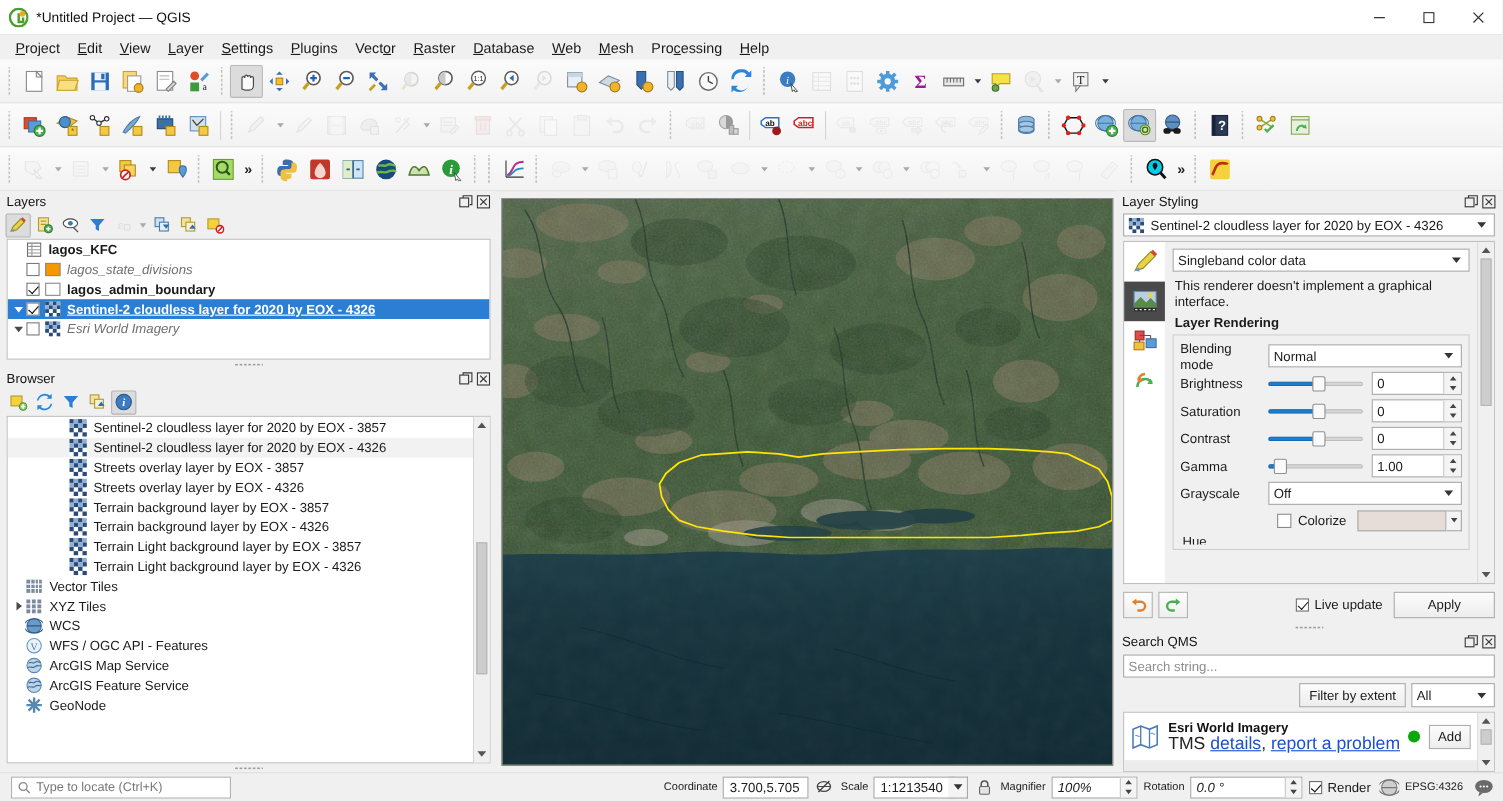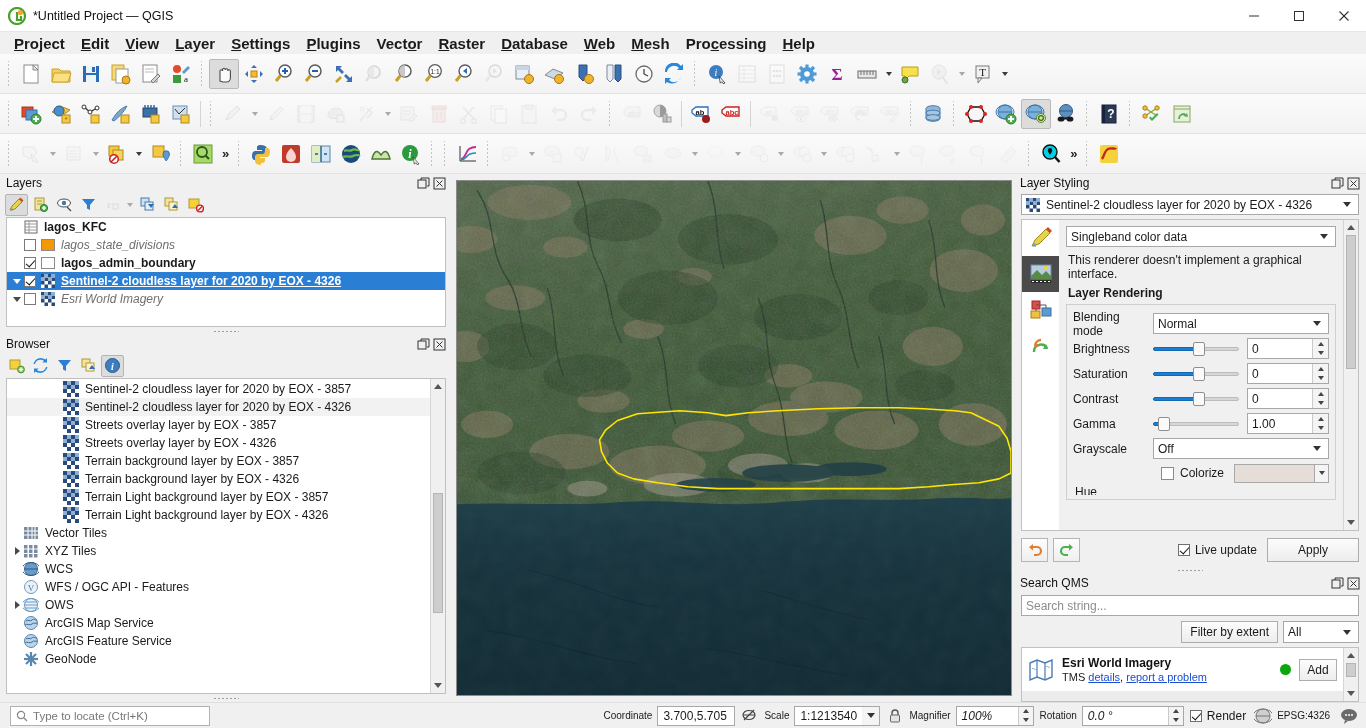--- a/index.html
+++ b/index.html
@@ -21,21 +21,21 @@
   }
   .titlebar .qgis-logo { width: 18px; height: 18px; margin-left: 8px; margin-right: 7px; position: relative; flex:none; }
   .titlebar .qgis-logo svg { display:block; }
   .titlebar .title-text { font-size: 12.5px; color: #111; flex: 1; }
   .win-btns { display: flex; height: 32px; }
   .win-btn { width: 45px; height: 32px; display: flex; align-items: center; justify-content: center; }
   .win-btn svg { display:block; }
 
   
   .menubar { height: 22px; background: #f0f0f0; display: flex; align-items: center; padding-left: 6px; flex:none;}
-  .menu-item { padding: 2px 8px; font-size: 15px; color: #1a1a1a; white-space: nowrap; font-weight: bold; }
+  .menu-item { padding: 2px 8px; font-size: 13px; color: #1a1a1a; white-space: nowrap; }
   .menu-item u { text-decoration: underline; }
 
   
   .toolbar-row {
     height: 40px; background: linear-gradient(#fbfbfb, #f2f2f2);
     display: flex; align-items: center; border-bottom: 1px solid #e2e2e2;
     flex:none; padding-left: 3px; overflow: hidden;
   }
   .tb-handle { width: 7px; height: 26px; margin: 0 3px; flex:none;
     background-image: radial-gradient(#b5b5b5 35%, transparent 36%);
@@ -197,21 +197,21 @@
   .qms-filter-row { display:flex; justify-content:flex-end; align-items:center; margin: 5px 7px 4px 7px; gap:5px;}
   .fb-extent { height:22px; border:1px solid #adadad; background:linear-gradient(#fcfcfc,#ededed); display:flex; align-items:center; padding: 0 8px; font-size:12px;}
   .fb-all { width:76px; height:22px; border:1px solid #a8a8a8; background:#fff; display:flex; align-items:center; padding:0 4px; font-size:12px;}
   .qms-list { flex:1; margin: 0 7px 0 7px; background:#fff; border:1px solid #c0c0c0; display:flex; min-height:0; overflow:hidden;}
   .qms-items { flex:1; min-width:0;}
   .qms-item { height: 44px; display:flex; align-items:center; padding: 0 6px; border-bottom: 1px solid #ececec;}
   .qms-item.alt { background:#ececec; }
   .qms-map-icon { width: 26px; height: 26px; flex:none; margin-right: 8px;}
   .qms-txt { flex:1; min-width:0;}
   .qms-name { font-size: 12px; font-weight: bold; color:#111; white-space:nowrap; overflow:hidden;}
-  .qms-sub { font-size: 11px; color:#222; margin-top:3px; white-space:nowrap;}
+  .qms-sub { font-size: 16px; color:#222; margin-top:3px; white-space:nowrap;}
   .qms-sub a { color:#1a4fd0; text-decoration: underline;}
   .qms-dot { width: 11px; height: 11px; border-radius: 50%; background:#0aa80a; flex:none; margin: 0 8px;}
   .add-btn { width: 38px; height: 22px; border:1px solid #adadad; background:linear-gradient(#fcfcfc,#ededed); display:flex; align-items:center; justify-content:center; font-size:12px; flex:none;}
 
   
   .statusbar { height: 26px; flex:none; background:#f0f0f0; display:flex; align-items:center; padding: 0 4px; border-top:1px solid #e0e0e0;}
   .locate {
     width: 200px; height: 20px; border:1px solid #b2b2b2; background:#fff; display:flex; align-items:center;
     padding: 0 5px; font-size: 11.5px; color:#787878; margin-left: 6px; flex:none;
   }
@@ -1460,29 +1460,20 @@
               <span class="indent" style="width: 0px;"></span>
               <span class="bexp"></span>
               <span class="bicon"><svg width="16" height="16" viewBox="0 0 16 16">
                   <circle cx="8" cy="8" r="6.5" fill="#eaf2f8" stroke="#6a9bc8"></circle>
                   <text x="8" y="12" font-size="9" text-anchor="middle" fill="#4a7ba8" font-family="serif">V</text>
                 </svg></span>
               <span>WFS / OGC API - Features</span>
             </div>
             <div class="btree-row">
               <span class="indent" style="width: 0px;"></span>
-              <span class="bexp right"></span>
-              <span class="bicon"><svg width="16" height="16" viewBox="0 0 16 16">
-                  <circle cx="8" cy="8" r="6.5" fill="#eaf2f8" stroke="#6a9bc8"></circle>
-                  <path d="M1.5 8 h13 M1.5 5 h13 M1.5 11 h13 M8 1.5 a9 6.5 0 000 13 a9 6.5 0 000-13" fill="none" stroke="#6a9bc8"></path>
-                </svg></span>
-              <span>OWS</span>
-            </div>
-            <div class="btree-row">
-              <span class="indent" style="width: 0px;"></span>
               <span class="bexp"></span>
               <span class="bicon"><svg width="16" height="16" viewBox="0 0 16 16">
                   <circle cx="8" cy="8" r="6.5" fill="#bcd4e8" stroke="#5a87b0"></circle>
                   <path d="M3 6 C5 4 7 7 9 5 C11 3 13 6 14 5" fill="none" stroke="#3a6a98"></path>
                   <path d="M2 10 C4 8 7 11 9 9 C11 7 13 9 14 8" fill="none" stroke="#3a6a98"></path>
                 </svg></span>
               <span>ArcGIS Map Service</span>
             </div>
             <div class="btree-row">
               <span class="indent" style="width: 0px;"></span>

